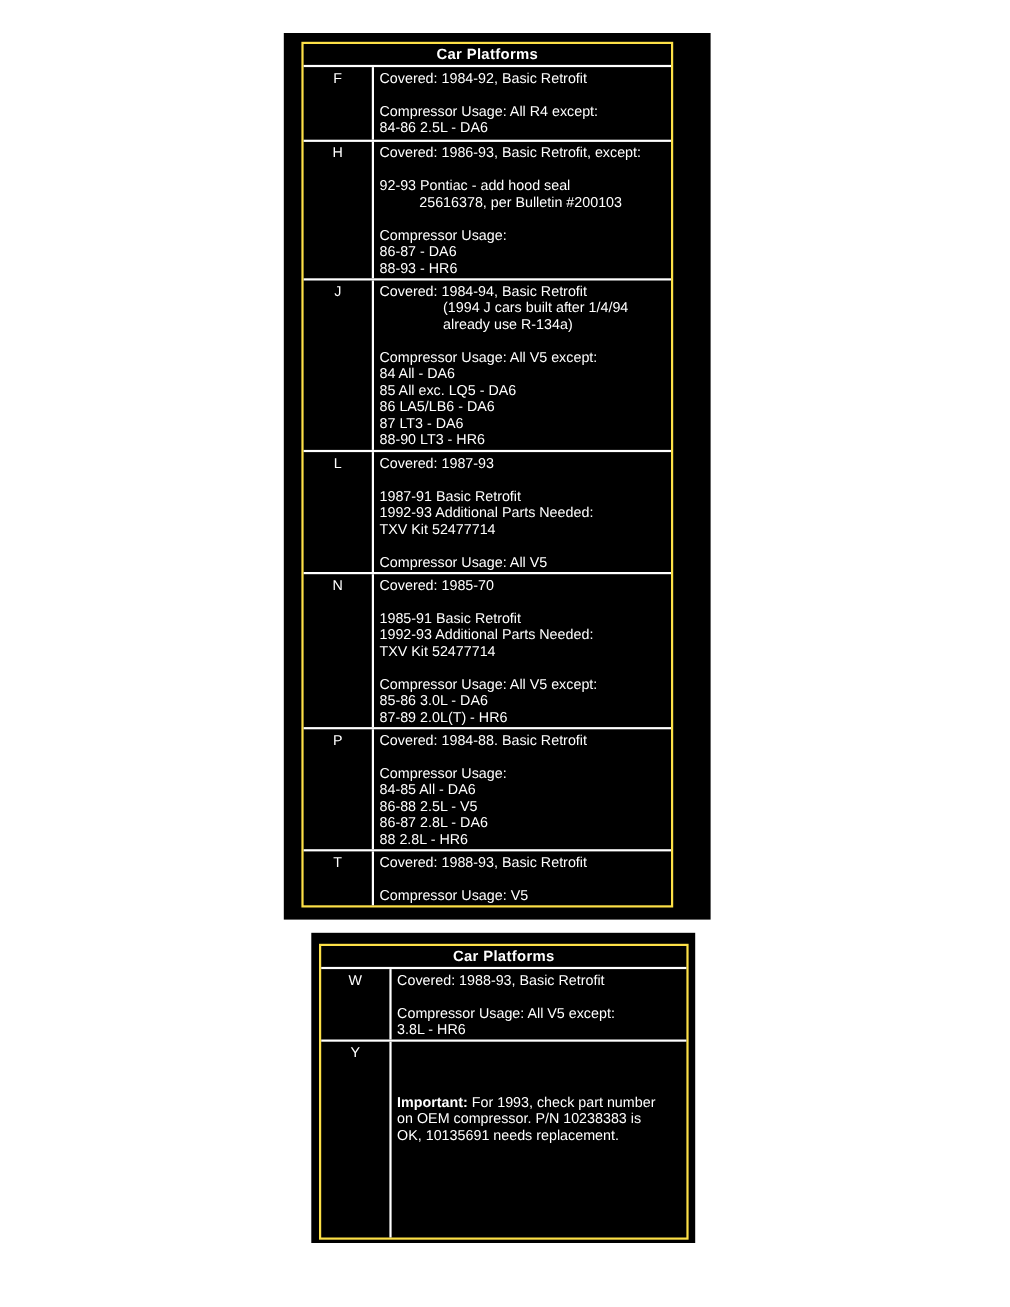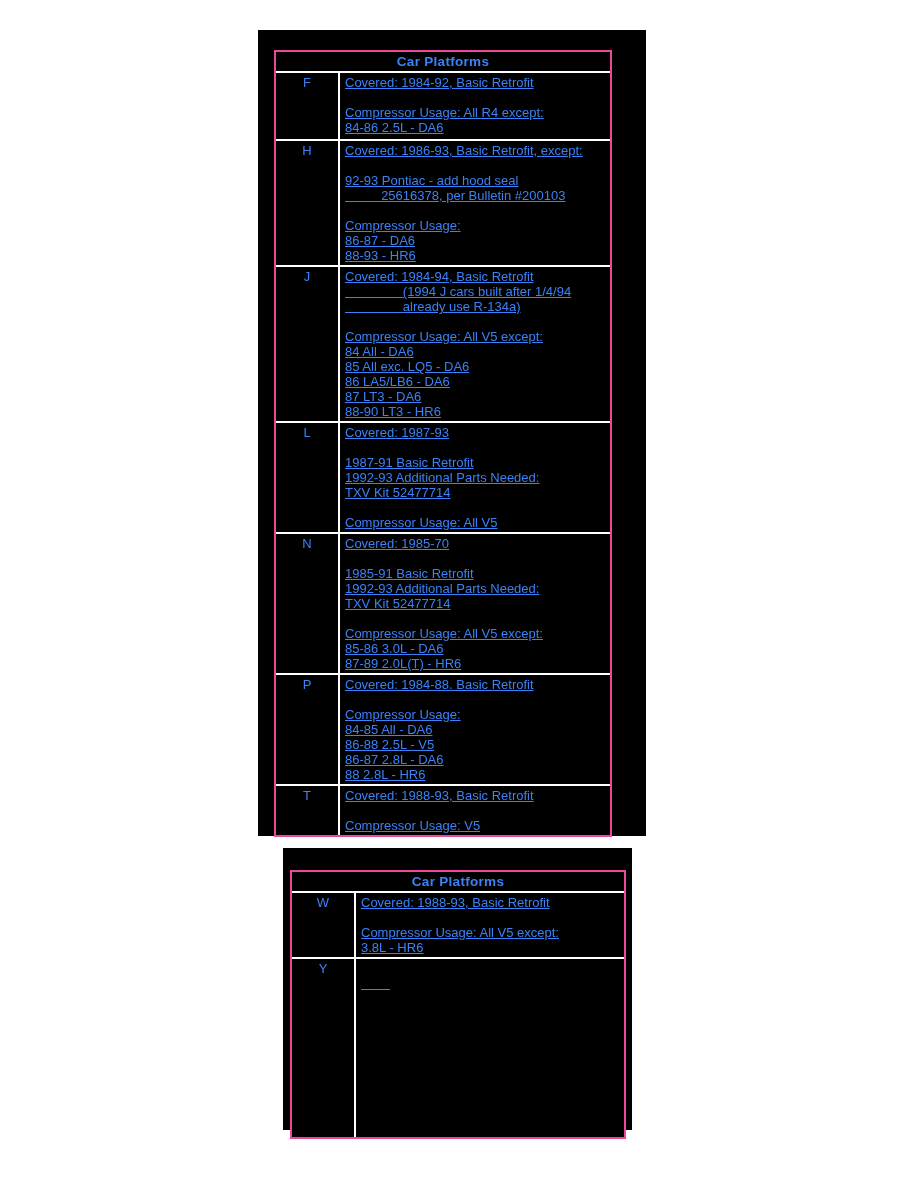--- a/index.html
+++ b/index.html
@@ -26,26 +26,25 @@
     height: 806px;
   }
   .panel-2 {
     left: 283px;
     top: 848px;
     width: 349px;
     height: 282px;
   }
   .tbl {
     position: absolute;
-    border: 2px solid #ec4899;
-    color: #3b82f6;
+    border: 2px solid #fde047;
+    color: #ffffff;
     font-size: 13px;
     line-height: 15px;
     background: #000000;
-    margin-top: 12px;
   }
   .panel-1 .tbl {
     left: 16px;
     top: 8px;
     width: 334px;
   }
   .panel-2 .tbl {
     left: 7px;
     top: 10px;
     width: 332px;
@@ -68,21 +67,20 @@
     width: 62px;
     flex-shrink: 0;
     border-right: 2px solid #ffffff;
     text-align: center;
     padding-top: 2px;
   }
   .cell-desc {
     flex: 1;
     padding: 2px 2px 2px 5px;
     white-space: pre-wrap;
-    text-decoration: underline;
   }
   .important-note {
     margin-top: 15px;
     white-space: pre-wrap;
   }
   .important-label {
     font-weight: bold;
   }
 </style>
 </head>
@@ -180,18 +178,21 @@
         <div class="cell-platform">W</div>
         <div class="cell-desc">Covered: 1988-93, Basic Retrofit
 
 Compressor Usage: All V5 except:
 3.8L - HR6</div>
       </div>
 
       <div class="row" style="min-height:178px">
         <div class="cell-platform">Y</div>
         <div class="cell-desc">
+          <div class="important-note"><span class="important-label">Important:</span><span> For 1993, check part number
+on OEM compressor. P/N 10238383 is
+OK, 10135691 needs replacement.</span></div>
         </div>
       </div>
     </div>
   </div>
 
 </div>
 
 </body></html>

